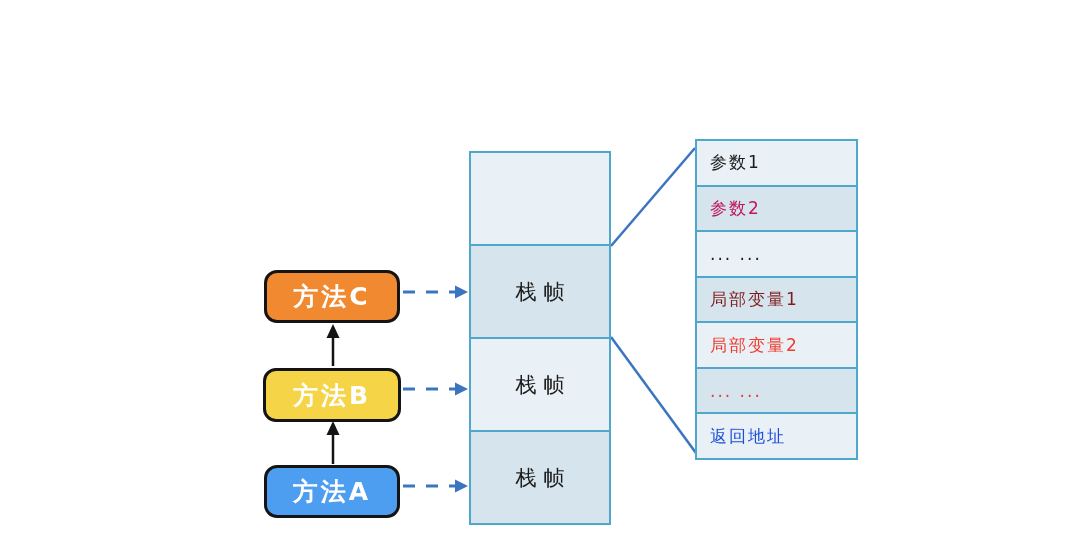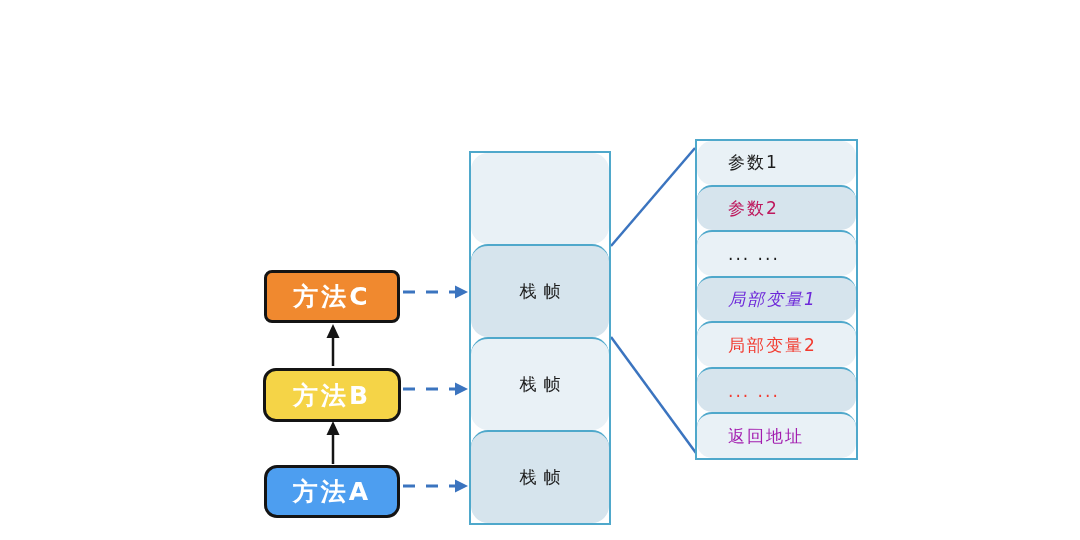--- a/index.html
+++ b/index.html
@@ -52,59 +52,57 @@
     border: 2px solid #4fa8cb;
     box-sizing: border-box;
     display: flex;
     flex-direction: column;
   }
   .stack-cell {
     flex: 1;
     display: flex;
     align-items: center;
     justify-content: center;
-    font-size: 17px;
+    font-size: 21px;
     letter-spacing: 7px;
     color: #1c1c1c;
     text-indent: 7px; 
-    border-radius: 17px;
   }
   .stack-cell + .stack-cell { border-top: 2px solid #4fa8cb; }
   .fill-light { background: #e9f1f6; }
   .fill-dark  { background: #d6e4ed; }
   
   .detail-box {
     position: absolute;
     left: 695px;
     top: 139px;
     width: 163px;
     height: 321px;
     border: 2px solid #4fa8cb;
     box-sizing: border-box;
     display: flex;
     flex-direction: column;
   }
   .detail-row {
     flex: 1;
     display: flex;
     align-items: center;
-    padding-left: 31px;
+    padding-left: 13px;
     font-size: 17px;
     letter-spacing: 2px;
     color: #1c1c1c;
-    border-radius: 15px;
   }
   .detail-row + .detail-row { border-top: 2px solid #4fa8cb; }
 </style>
 </head>
 <body>
 
 <div class="canvas">
 
-  <div class="method-box" id="method-c" title="方法C" style="background-color: rgb(240, 137, 47); border-radius: 8px;">
+  <div class="method-box" id="method-c" title="方法C" style="background-color: rgb(240, 137, 47);">
     <span>方法C</span>
   </div>
   <div class="method-box" id="method-b" title="方法B" style="background-color: rgb(245, 212, 71); justify-content: center;">
     <span>方法B</span>
   </div>
   <div class="method-box" id="method-a" title="方法A" style="background-color: rgb(77, 158, 240);">
     <span>方法A</span>
   </div>
 
   <svg class="overlay" viewBox="0 0 1080 540" xmlns="http://www.w3.org/2000/svg">
@@ -148,19 +146,19 @@
     </div>
     <div class="stack-cell fill-dark">
       <span>栈帧</span>
     </div>
   </div>
 
   <div class="detail-box">
     <div class="detail-row fill-light" style="color: rgb(28, 28, 28);">参数1</div>
     <div class="detail-row fill-dark" style="color: #be185d;">参数2</div>
     <div class="detail-row fill-light" style="color: rgb(28, 28, 28);">... ...</div>
-    <div class="detail-row fill-dark" style="color: #6d28d9; font-style: italic;">局部变量1</div>
+    <div class="detail-row fill-dark" style="color: #7f1d1d;">局部变量1</div>
     <div class="detail-row fill-light" style="color: rgb(242, 59, 48); text-align: right;">局部变量2</div>
     <div class="detail-row fill-dark" style="color: rgb(242, 59, 48);">... ...</div>
-    <div class="detail-row fill-light" style="color: #a21caf;">返回地址</div>
+    <div class="detail-row fill-light" style="color: #1d4ed8;">返回地址</div>
   </div>
 
 </div>
 
 </body></html>

